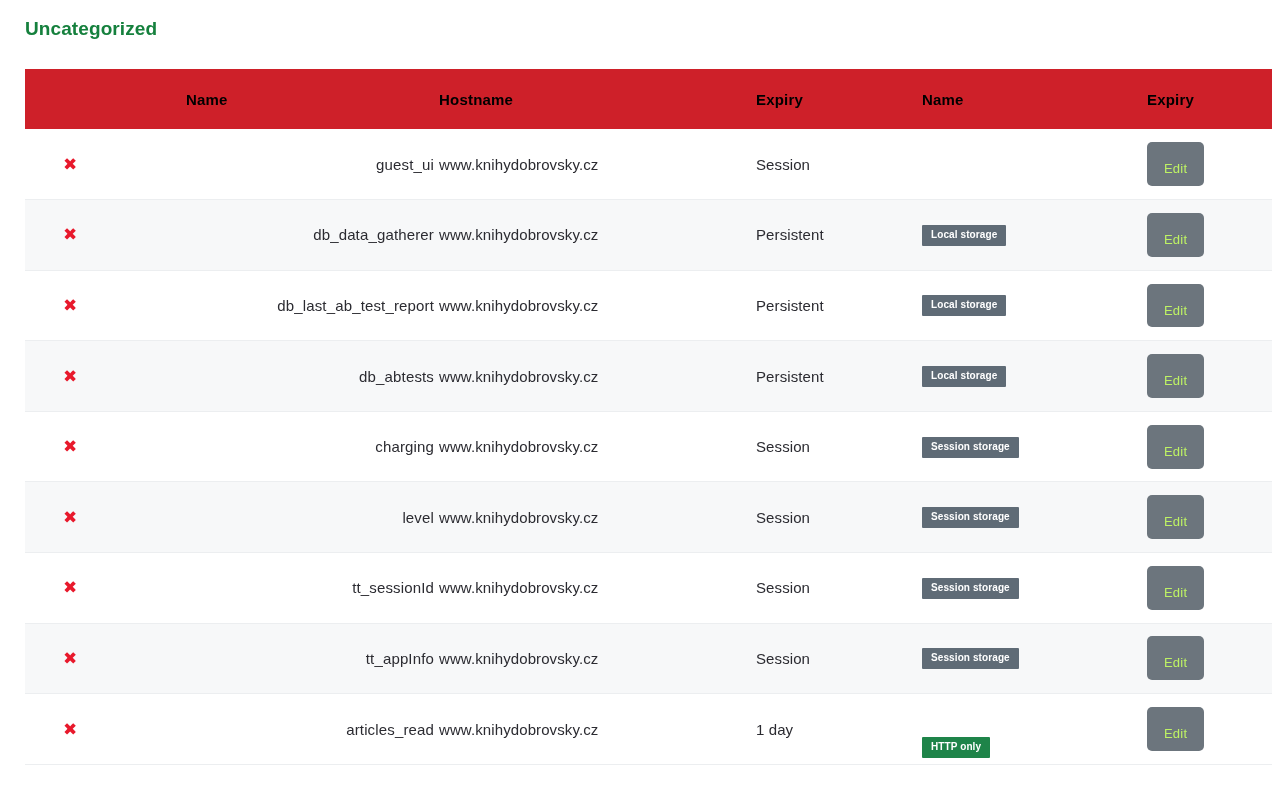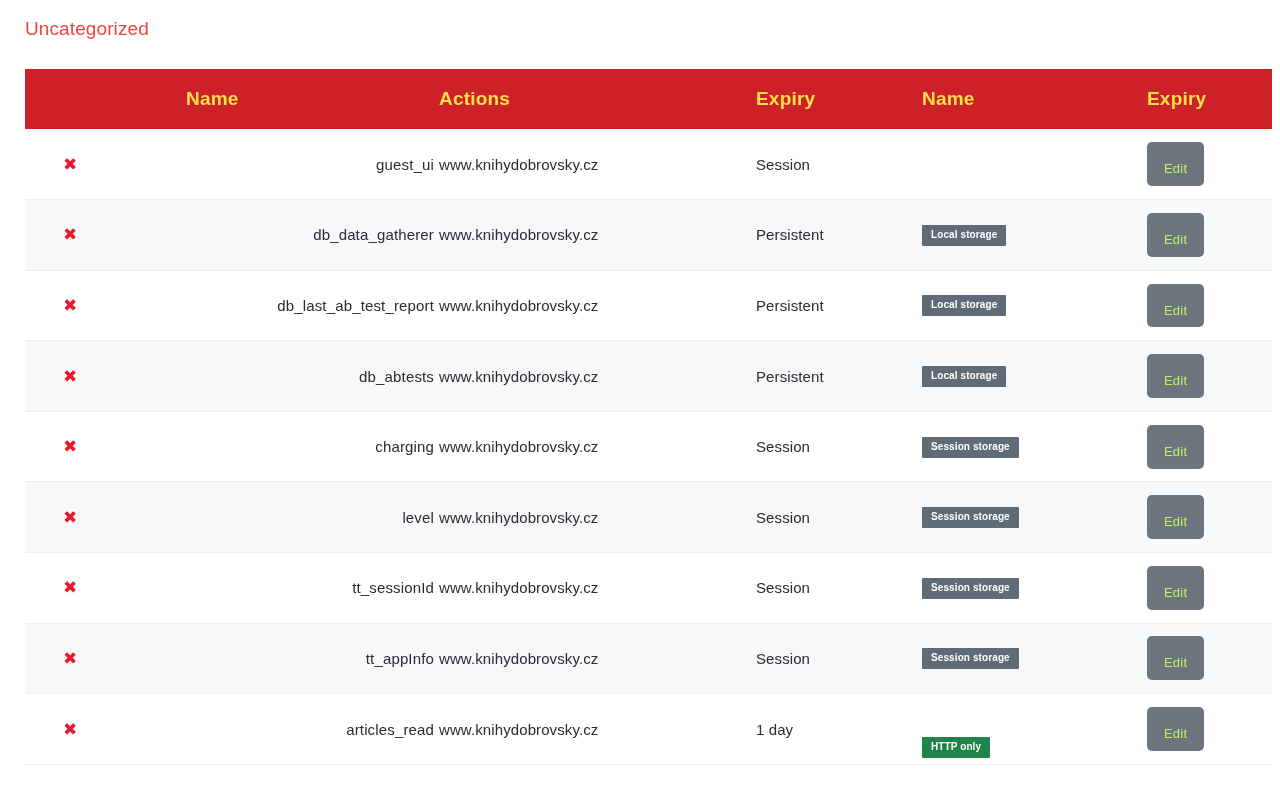--- a/index.html
+++ b/index.html
@@ -22,39 +22,39 @@
     overflow: hidden;
   }
 
   
   .section-title {
     position: absolute;
     left: 25px;
     top: 16px;
     font-size: 19px;
     line-height: 26px;
-    color: #ef4444;
-    font-weight: 400;
+    color: #15803d;
+    font-weight: 700;
     letter-spacing: 0.1px;
   }
 
   
   .cookie-table {
     position: absolute;
     left: 25px;
     top: 69px;
     width: 1247px;
     border-collapse: collapse;
     table-layout: fixed;
   }
 
   .cookie-table thead th {
     background: #ce2029;
-    color: #fde047;
-    font-size: 19px;
+    color: #000000;
+    font-size: 15px;
     font-weight: 700;
     text-align: left;
     padding: 0;
     height: 60px;
     vertical-align: middle;
     letter-spacing: 0.2px;
     border: none;
   }
 
   
@@ -159,21 +159,21 @@
         <col class="c-name">
         <col class="c-host">
       <col class="c-exp">
         <col class="c-tags">
         <col class="c-act">
     </colgroup>
     <thead>
       <tr>
         <th class="h-del"></th>
         <th class="h-name">Name</th>
-        <th class="h-host">Actions</th>
+        <th class="h-host">Hostname</th>
         <th class="h-exp">Expiry</th>
         <th class="h-tags">Name</th>
         <th class="h-act">Expiry</th>
       </tr>
     </thead>
     <tbody id="table-body">
         <tr>
           <td class="cell-del"><span class="del-btn">✖</span></td>
           <td class="cell-name">guest_ui</td>
           <td class="cell-host">www.knihydobrovsky.cz</td>

